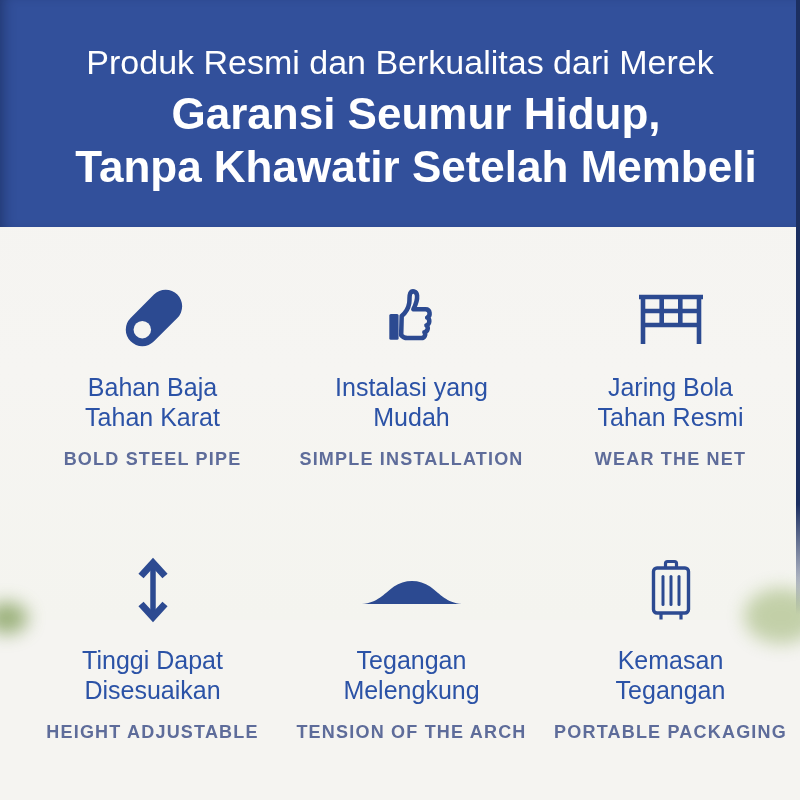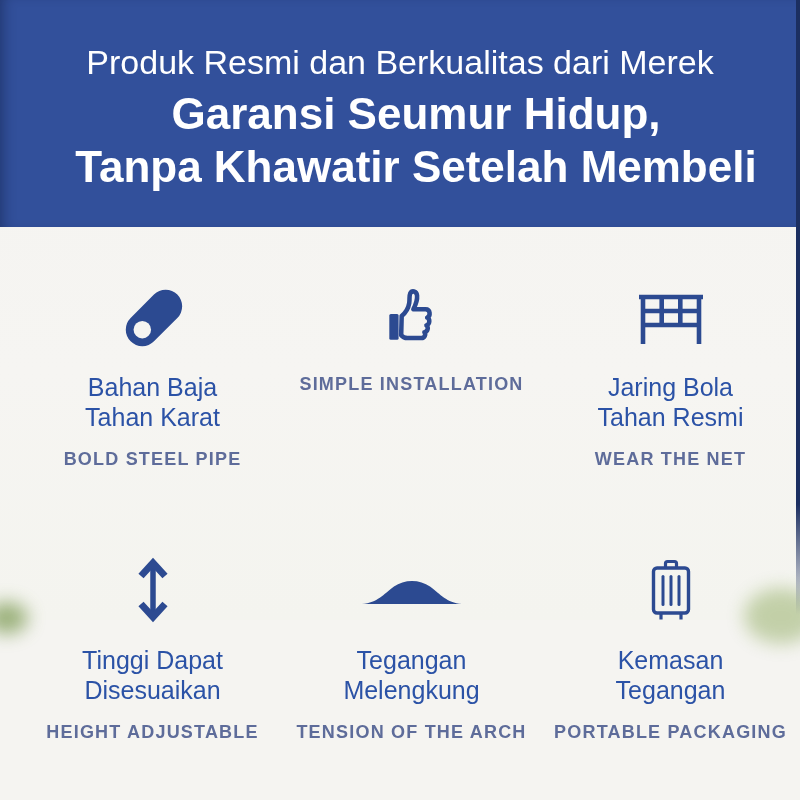--- a/index.html
+++ b/index.html
@@ -121,20 +121,22 @@
       <div class="feature-subtitle">BOLD STEEL PIPE</div>
     </div>
 
     <div class="cell">
       <div class="icon-box">
         <svg class="icon" width="66" height="70" viewBox="0 0 64 66">
           <rect x="10" y="30" width="9" height="25" rx="1.5" fill="currentColor"></rect>
           <path d="M22 32 C25 29.5 28.5 24.5 29.3 19.5 C29.9 15.5 29.2 12.5 30.2 10.3 C31.8 7 36.4 7.6 36.9 12.2 C37.4 16.8 35.4 21.5 33.3 25.5 L45.2 25.5 C49.8 25.5 50.3 32 46.7 33.5 C49.8 35 49.3 40 46 41.2 C48.3 43 47.3 47.3 44 47.8 C45.8 49.9 44.2 53.4 41.1 53.4 L27.4 53.4 C24.8 53.4 22.9 52.2 21.5 50.6 Z" fill="none" stroke="currentColor" stroke-width="4.4" stroke-linejoin="round" stroke-linecap="round"></path>
         </svg>
       </div>
+      <div class="feature-title">Instalasi yang
+Mudah</div>
       <div class="feature-subtitle">SIMPLE INSTALLATION</div>
     </div>
 
     <div class="cell">
       <div class="icon-box">
         <svg class="icon" width="80" height="58" viewBox="0 0 80 58">
           <g stroke="currentColor" stroke-width="4.6" fill="none">
             <line x1="8" y1="9" x2="72" y2="9"></line>
             <line x1="12" y1="23" x2="68" y2="23"></line>
             <line x1="12" y1="37" x2="68" y2="37"></line>

